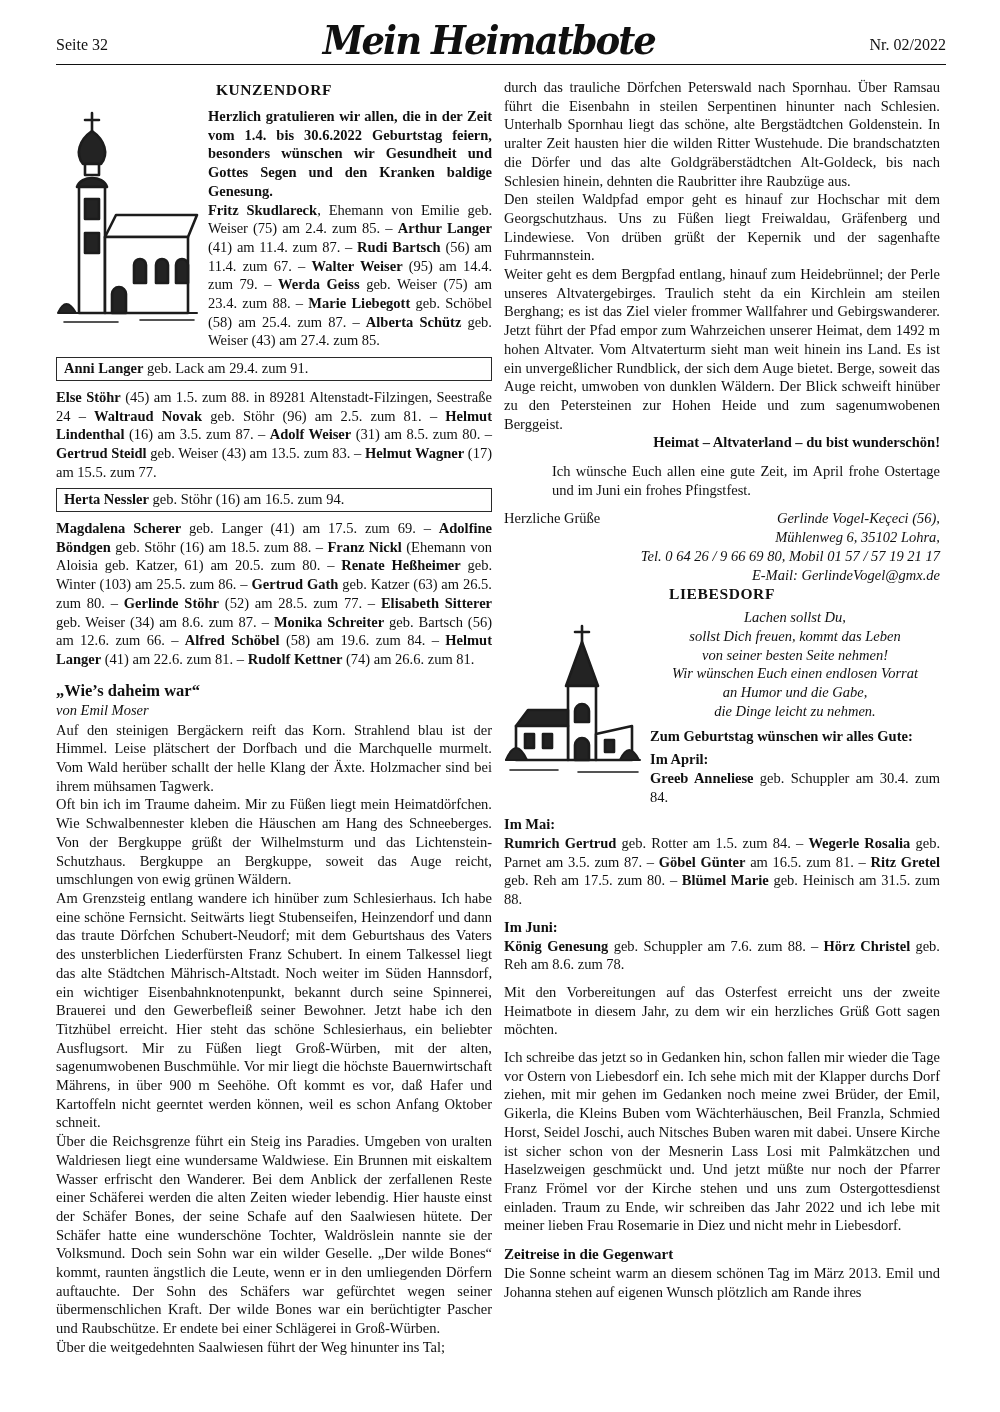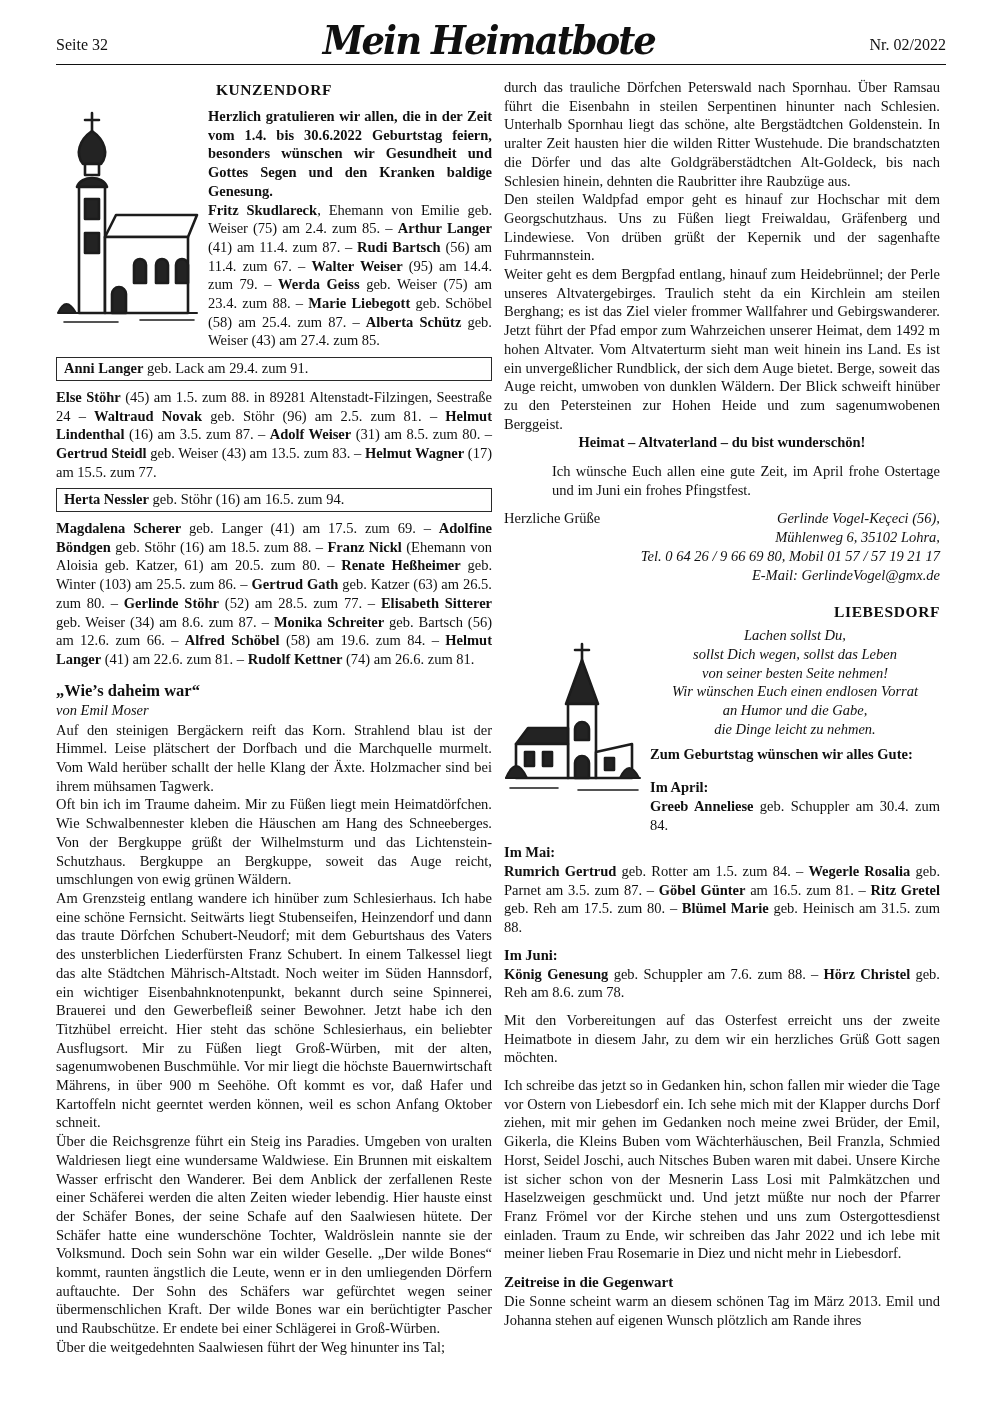--- a/index.html
+++ b/index.html
@@ -32,34 +32,34 @@
   .kzd-row { display:flex; gap:9px; }
   .church { flex:0 0 auto; }
   .church svg { display:block; }
   .kzd-text { flex:1 1 auto; }
 
   .boxed { border:1.3px solid #2a2a2a; padding:1px 7px 2px; margin:7px 0 7px; }
 
   .memoir-title { font-size:16.5px; font-weight:bold; text-align:left; margin-top:11px; }
   .byline { font-style:italic; margin-bottom:1px; }
 
-  .slogan { font-weight:bold; text-align:center; }
+  .slogan { font-weight:bold; text-align:right; }
   .wish { margin-top:10px;margin-left:48px; }
   .signoff { display:flex; justify-content:space-between; margin-top:10px; }
   .greeting { white-space:nowrap; }
   .signature { text-align:right; font-style:italic; }
 
-  .lbd-title { margin-top:18px; margin-bottom:4px;text-align:right; }
+  .lbd-title { margin-top:0; margin-bottom:4px; }
   .lbd-row { display:flex; gap:8px; }
   .lbd-row .church { padding-top:14px; }
   .lbd-right { flex:1 1 auto; }
   .poem { font-style:italic; text-align:center; margin-bottom:7px; }
   .bd-head { font-weight:bold; text-align:left; margin-top:4px; }
   .month-label { font-weight:bold; margin-top:9px; text-align:left; }
-  .lbd-row .month-label { margin-top:14px; }
+  .lbd-row .month-label { margin-top:4px; }
   .spaced { margin-top:9px; }
   .sub-heading { font-size:15px; font-weight:bold; margin-top:10px; text-align:left; }
 </style>
 </head>
 <body>
 
 <div class="page">
 
   <header class="header">
     <div class="hdr-side">Seite 32</div>
@@ -162,21 +162,21 @@
               <path d="M2 138 q10 -24 21 0 z" fill="#232323" stroke-width="2"></path>
               <path d="M116 138 q9 -20 19 0 z" fill="#232323" stroke-width="2"></path>
               <path d="M2 138 H136" fill="none" stroke-width="2"></path>
               <path d="M6 148 H54 M74 150 H134" fill="none" stroke-width="1.6"></path>
             </g>
           </svg>
         </div>
         <div class="lbd-right">
           <div class="poem">
             <div>Lachen sollst Du,</div>
-            <div>sollst Dich wegen, sollst das Leben</div>
+            <div>sollst Dich freuen, kommt das Leben</div>
             <div>von seiner besten Seite nehmen!</div>
             <div>Wir wünschen Euch einen endlosen Vorrat</div>
             <div>an Humor und die Gabe,</div>
             <div>die Dinge leicht zu nehmen.</div>
           </div>
           <p class="bd-head">Zum Geburtstag wünschen wir alles Gute:</p>
           <p class="month-label">Im April:</p>
           <p class="entries"><span class="b">Greeb Anneliese</span><span> geb. Schuppler am 30.4. zum 84.</span></p>
         </div>
       </div>

